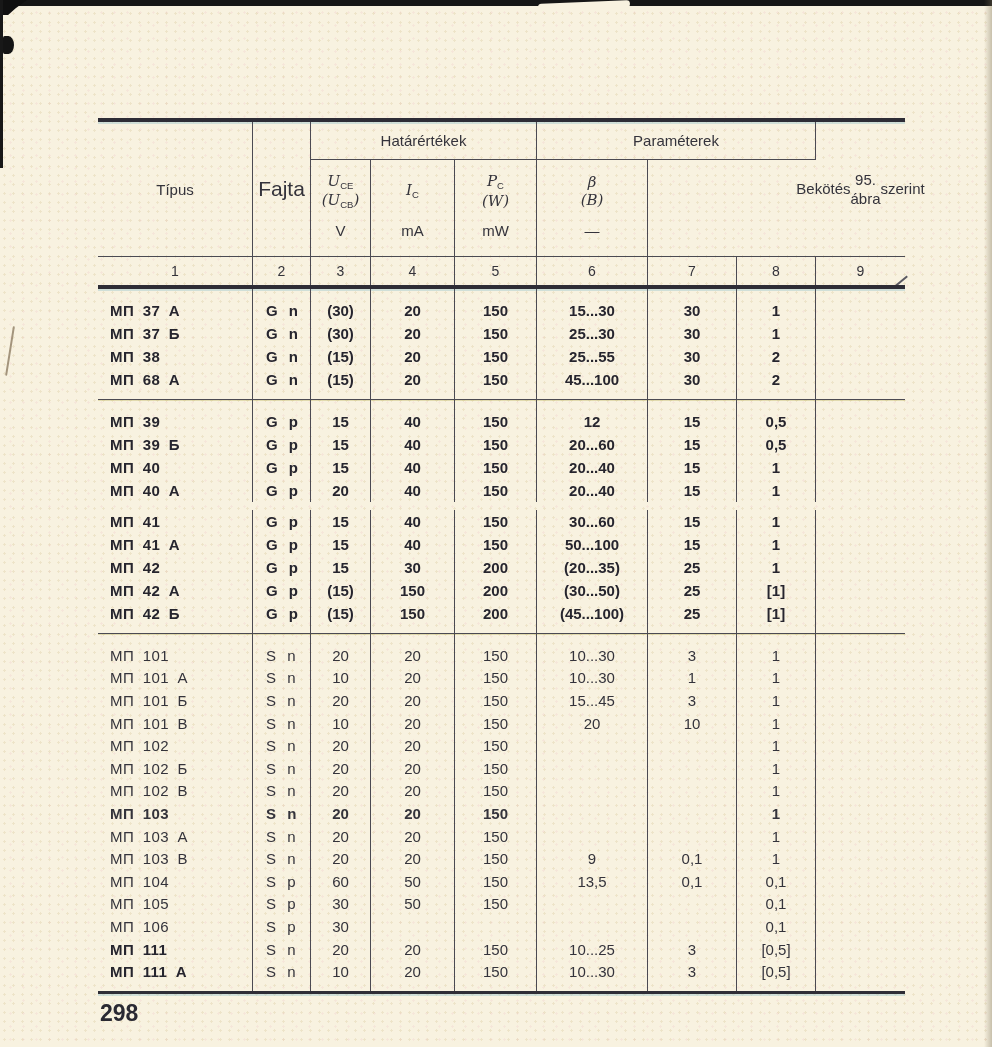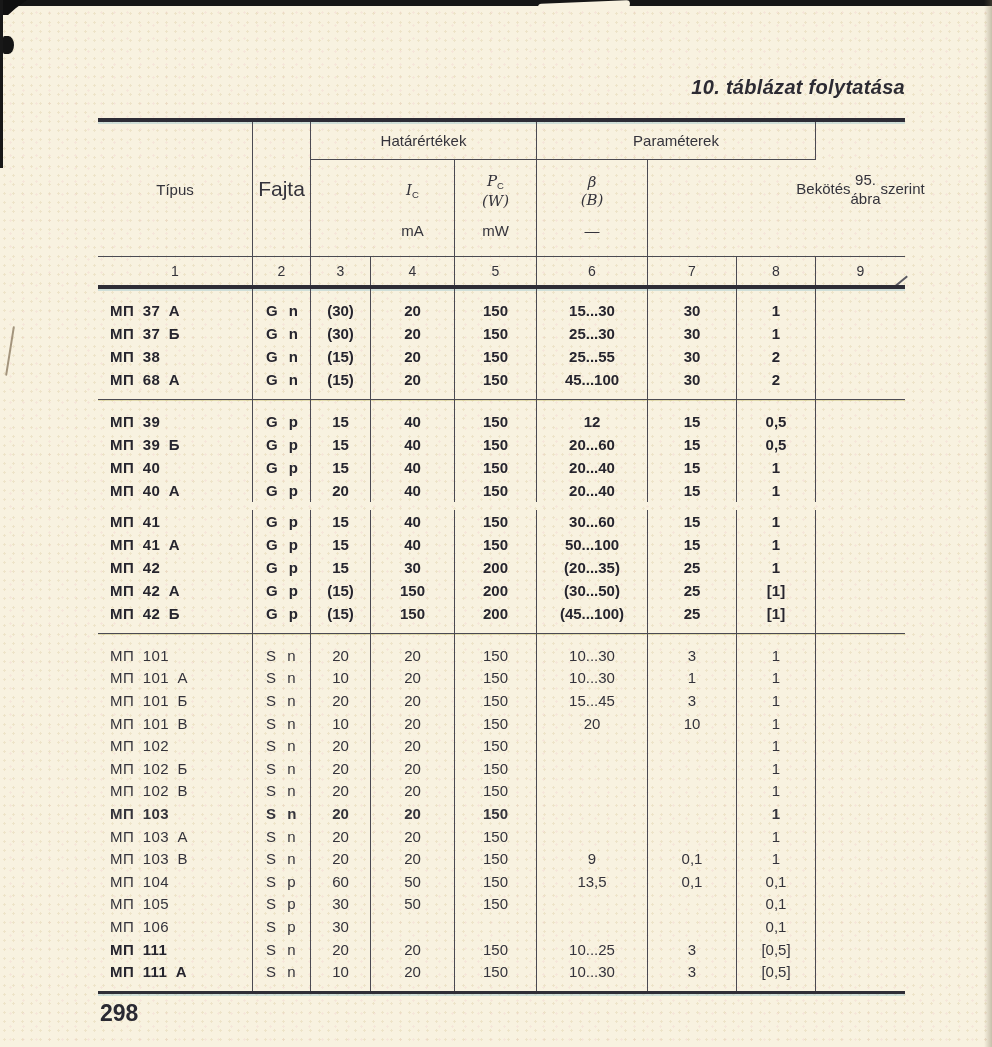--- a/index.html
+++ b/index.html
@@ -75,36 +75,42 @@
 
   <div class="art-top"></div>
   <div class="art-top-notch"></div>
   <div class="art-corner"></div>
   <div class="art-left-line"></div>
   <div class="art-blob"></div>
   <div class="art-pen"></div>
   <div class="art-right-edge"></div>
   <div class="art-tick"></div>
 
-  <div class="page-title">10. táblázat folytatása</div>
   <div class="page-num">298</div>
 
   <div class="doc-table">
     <div class="rule-thick"></div>
 
     <div class="grid9 h-grid">
       <div class="hc hc-tipus br">Típus</div>
       <div class="hc hc-fajta br">Fajta</div>
       <div class="hc hc-glim br">Határértékek</div>
       <div class="hc hc-gpar br">Paraméterek</div>
       <div class="hc hc-bekotes">
         <div>Bekötés</div>
         <div>95. ábra</div>
         <div>szerint</div>
       </div>
+      <div class="hc hc-sym gc3 br">
+          <div class="syms">
+            <div>U<sub>CE</sub></div>
+            <div>(U<sub>CB</sub>)</div>
+          </div>
+          <div class="unit">V</div>
+        </div>
       <div class="hc hc-sym gc5 br">
           <div class="syms">
             <div>P<sub>C</sub></div>
             <div>(W)</div>
           </div>
           <div class="unit">mW</div>
         </div>
       <div class="hc hc-sym gc4 br">
           <div class="syms">
             <div>I<sub>C</sub></div>

